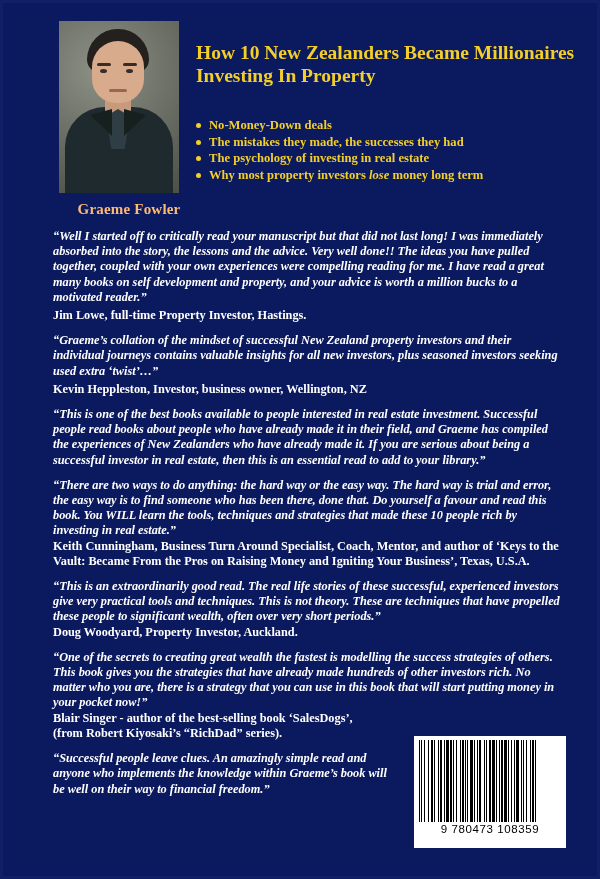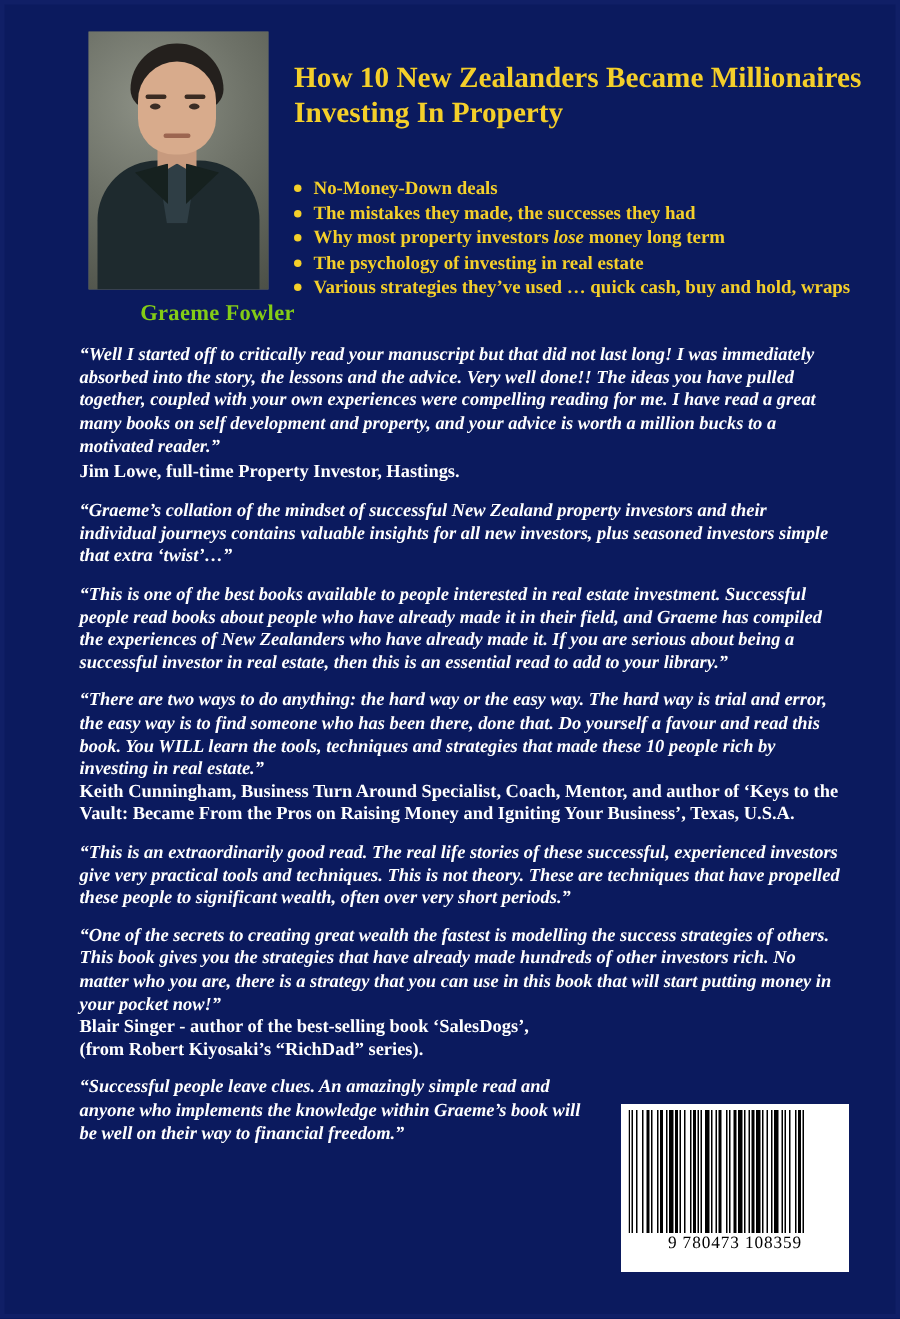--- a/index.html
+++ b/index.html
@@ -129,28 +129,28 @@
     position: absolute;
     top: 88px;
     width: 22px;
     height: 30px;
     background: #16211f;
   }
   .photo .collar-l { left: 31px; clip-path: polygon(100% 0, 100% 90%, 0 20%); }
   .photo .collar-r { left: 65px; clip-path: polygon(0 0, 100% 20%, 0 90%); }
   .author-name {
     position: absolute;
-    left: 52px;
+    left: 36px;
     top: 198px;
     width: 180px;
     text-align: center;
     font-family: "Liberation Serif", serif;
     font-weight: bold;
     font-size: 15px;
-    color: #84cc16;
+    color: #fdba74;
     letter-spacing: 0.2px;
   }
   .headline {
     position: absolute;
     left: 193px;
     top: 38px;
     width: 392px;
     color: #f4cf2a;
     font-family: "Liberation Serif", serif;
     font-weight: bold;
@@ -244,21 +244,21 @@
     overflow: hidden;
   }
   .bars span {
     position: absolute;
     top: 0;
     height: 82px;
     background: #000;
   }
   .isbn {
     text-align: center;
-    font-family: Liberation Serif, serif;
+    font-family: Liberation Sans, sans-serif;
     font-size: 11.5px;
     color: #000000;
     letter-spacing: 0.6px;
     margin-top: 1px;
   }
 </style>
 </head>
 <body>
 
 <div class="page">
@@ -283,51 +283,52 @@
       </div>
     </div>
 
     <div class="author-name">Graeme Fowler</div>
 
     <div class="headline">How 10 New Zealanders Became Millionaires Investing In Property</div>
 
     <div class="bullets">
       <div class="bullet">No-Money-Down deals</div>
       <div class="bullet">The mistakes they made, the successes they had</div>
+      <div class="bullet">The psychology of investing in real estate</div>
       <div class="bullet">Why most property investors <i>lose</i> money long term</div>
-      <div class="bullet">The psychology of investing in real estate</div>
-      <div class="bullet">Various strategies they’ve used … quick cash, buy and hold, wraps</div>
     </div>
   </div>
 
   <div class="testimonials">
 
     <div class="t-block t-inline">
       <p class="t-quote">“Well I started off to critically read your manuscript but that did not last long! I was immediately absorbed into the story, the lessons and the advice. Very well done!! The ideas you have pulled together, coupled with your own experiences were compelling reading for me. I have read a great many books on self development and property, and your advice is worth a million bucks to a motivated reader.”</p>
       <p class="t-attr">Jim Lowe, full-time Property Investor, Hastings.</p>
     </div>
 
     <div class="t-block t-inline">
-      <p class="t-quote">“Graeme’s collation of the mindset of successful New Zealand property investors and their individual journeys contains valuable insights for all new investors, plus seasoned investors simple that extra ‘twist’…”</p>
+      <p class="t-quote">“Graeme’s collation of the mindset of successful New Zealand property investors and their individual journeys contains valuable insights for all new investors, plus seasoned investors seeking used extra ‘twist’…”</p>
+      <p class="t-attr">Kevin Heppleston, Investor, business owner, Wellington, NZ</p>
     </div>
 
     <div class="t-block">
     </div>
 
     <div class="t-block">
       <p class="t-quote">“This is one of the best books available to people interested in real estate investment. Successful people read books about people who have already made it in their field, and Graeme has compiled the experiences of New Zealanders who have already made it. If you are serious about being a successful investor in real estate, then this is an essential read to add to your library.”</p>
     </div>
 
     <div class="t-block">
       <p class="t-quote">“There are two ways to do anything: the hard way or the easy way. The hard way is trial and error, the easy way is to find someone who has been there, done that. Do yourself a favour and read this book. You WILL learn the tools, techniques and strategies that made these 10 people rich by investing in real estate.”</p>
       <p class="t-attr">Keith Cunningham, Business Turn Around Specialist, Coach, Mentor, and author of ‘Keys to the Vault: Became From the Pros on Raising Money and Igniting Your Business’, Texas, U.S.A.</p>
     </div>
 
     <div class="t-block">
       <p class="t-quote">“This is an extraordinarily good read. The real life stories of these successful, experienced investors give very practical tools and techniques. This is not theory. These are techniques that have propelled these people to significant wealth, often over very short periods.”</p>
+      <p class="t-attr">Doug Woodyard, Property Investor, Auckland.</p>
     </div>
 
     <div class="t-block">
       <p class="t-quote">“One of the secrets to creating great wealth the fastest is modelling the success strategies of others. This book gives you the strategies that have already made hundreds of other investors rich. No matter who you are, there is a strategy that you can use in this book that will start putting money in your pocket now!”</p>
       <p class="t-attr" style="white-space:pre-line">Blair Singer - author of the best-selling book ‘SalesDogs’,
 (from Robert Kiyosaki’s “RichDad” series).</p>
     </div>
 
     <div class="t-block t-inline narrow">
       <p class="t-quote">“Successful people leave clues. An amazingly simple read and anyone who implements the knowledge within Graeme’s book will be well on their way to financial freedom.”</p>

